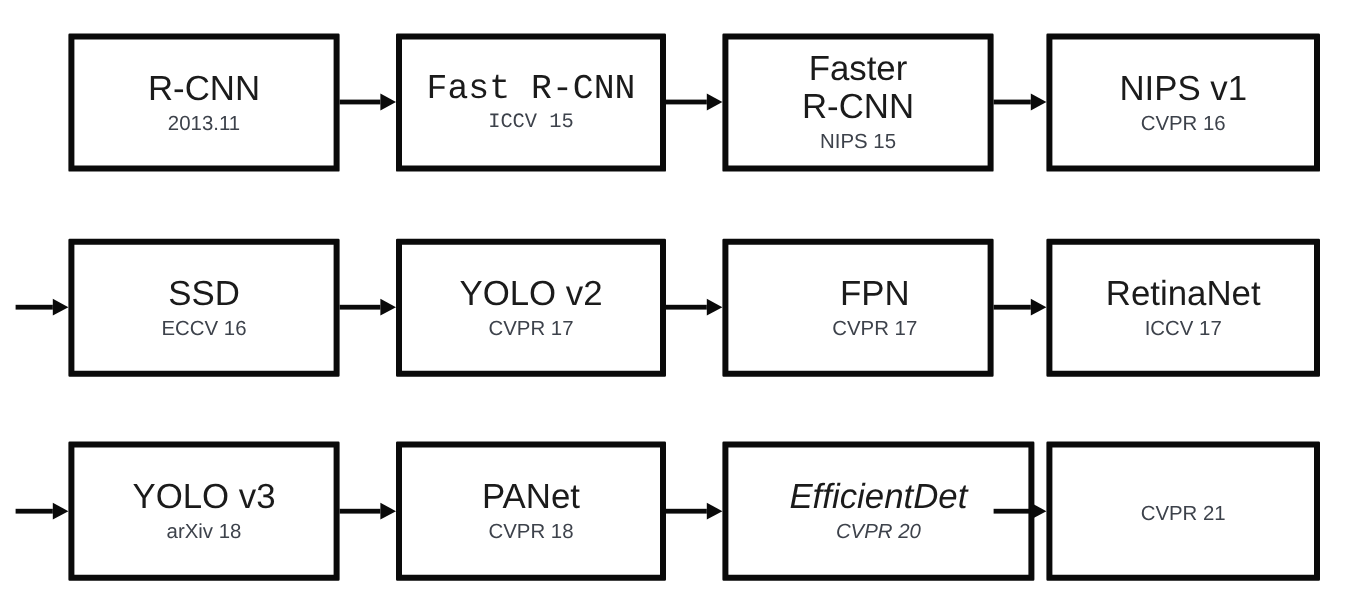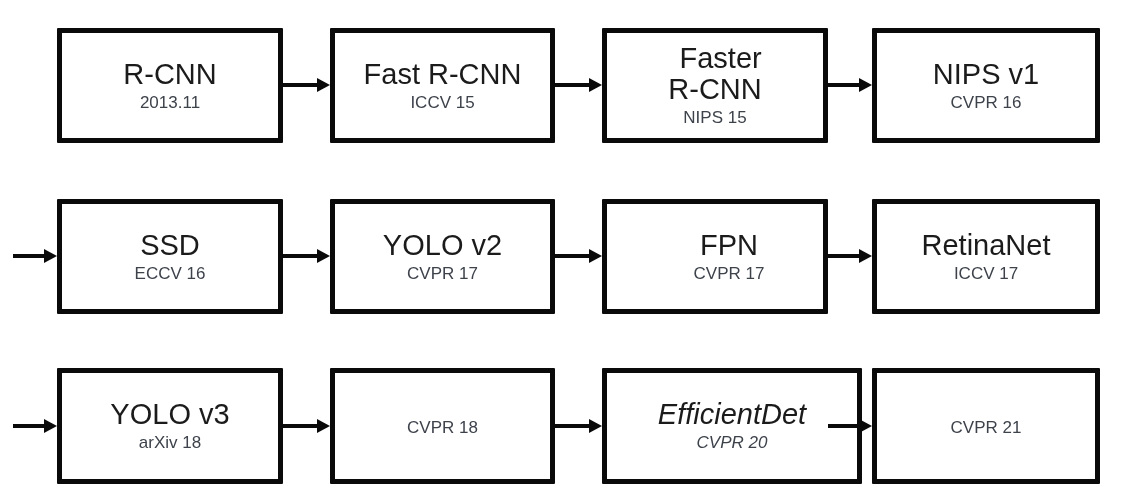--- a/index.html
+++ b/index.html
@@ -26,21 +26,20 @@
     justify-content: center;
     text-align: center;
     border-radius: 1px;
   }
   .box .title {
     font-size: 29px;
     line-height: 1.07;
     color: #1b1b1b;
     letter-spacing: 0px;
     white-space: pre-line;
-    text-align: right;
   }
   .box .sub {
     font-size: 17px;
     line-height: 1.15;
     color: #3d424b;
     margin-top: 3px;
   }
   .arrow {
     position: absolute;
     height: 14px;
@@ -62,21 +61,21 @@
 </style>
 </head>
 <body>
 
 <div class="canvas">
 
   <div class="box" style="left:57px; top:28px; width:226px; height:115px;">
     <div class="title">R-CNN</div>
     <div class="sub">2013.11</div>
   </div>
-  <div class="box" style="left:330px; top:28px; width:225px; height:115px;">
+  <div class="box" style="left:330px; top:28px; width:225px; height:115px;font-family:Liberation Mono, monospace;">
     <div class="title">Fast R-CNN</div>
     <div class="sub">ICCV 15</div>
   </div>
   <div class="box" style="left:602px; top:28px; width:226px; height:115px;">
     <div class="title">Faster
 R-CNN</div>
     <div class="sub">NIPS 15</div>
   </div>
   <div class="box" style="left:872px; top:28px; width:228px; height:115px;">
     <div class="title">NIPS v1</div>
@@ -128,20 +127,21 @@
   <div class="arrow" style="left:828px; top:249px; width:44px;">
       <span class="shaft"></span>
       <span class="head"></span>
     </div>
 
   <div class="box" style="left:57px; top:368px; width:226px; height:116px;">
     <div class="title">YOLO v3</div>
     <div class="sub">arXiv 18</div>
   </div>
   <div class="box" style="left:330px; top:368px; width:225px; height:116px;">
+    <div class="title">PANet</div>
     <div class="sub">CVPR 18</div>
   </div>
   <div class="box" style="left:602px; top:368px; width:260px; height:116px;font-style:italic;">
     <div class="title">EfficientDet</div>
     <div class="sub">CVPR 20</div>
   </div>
   <div class="box" style="left:872px; top:368px; width:228px; height:116px;">
     <div class="sub">CVPR 21</div>
   </div>
 

